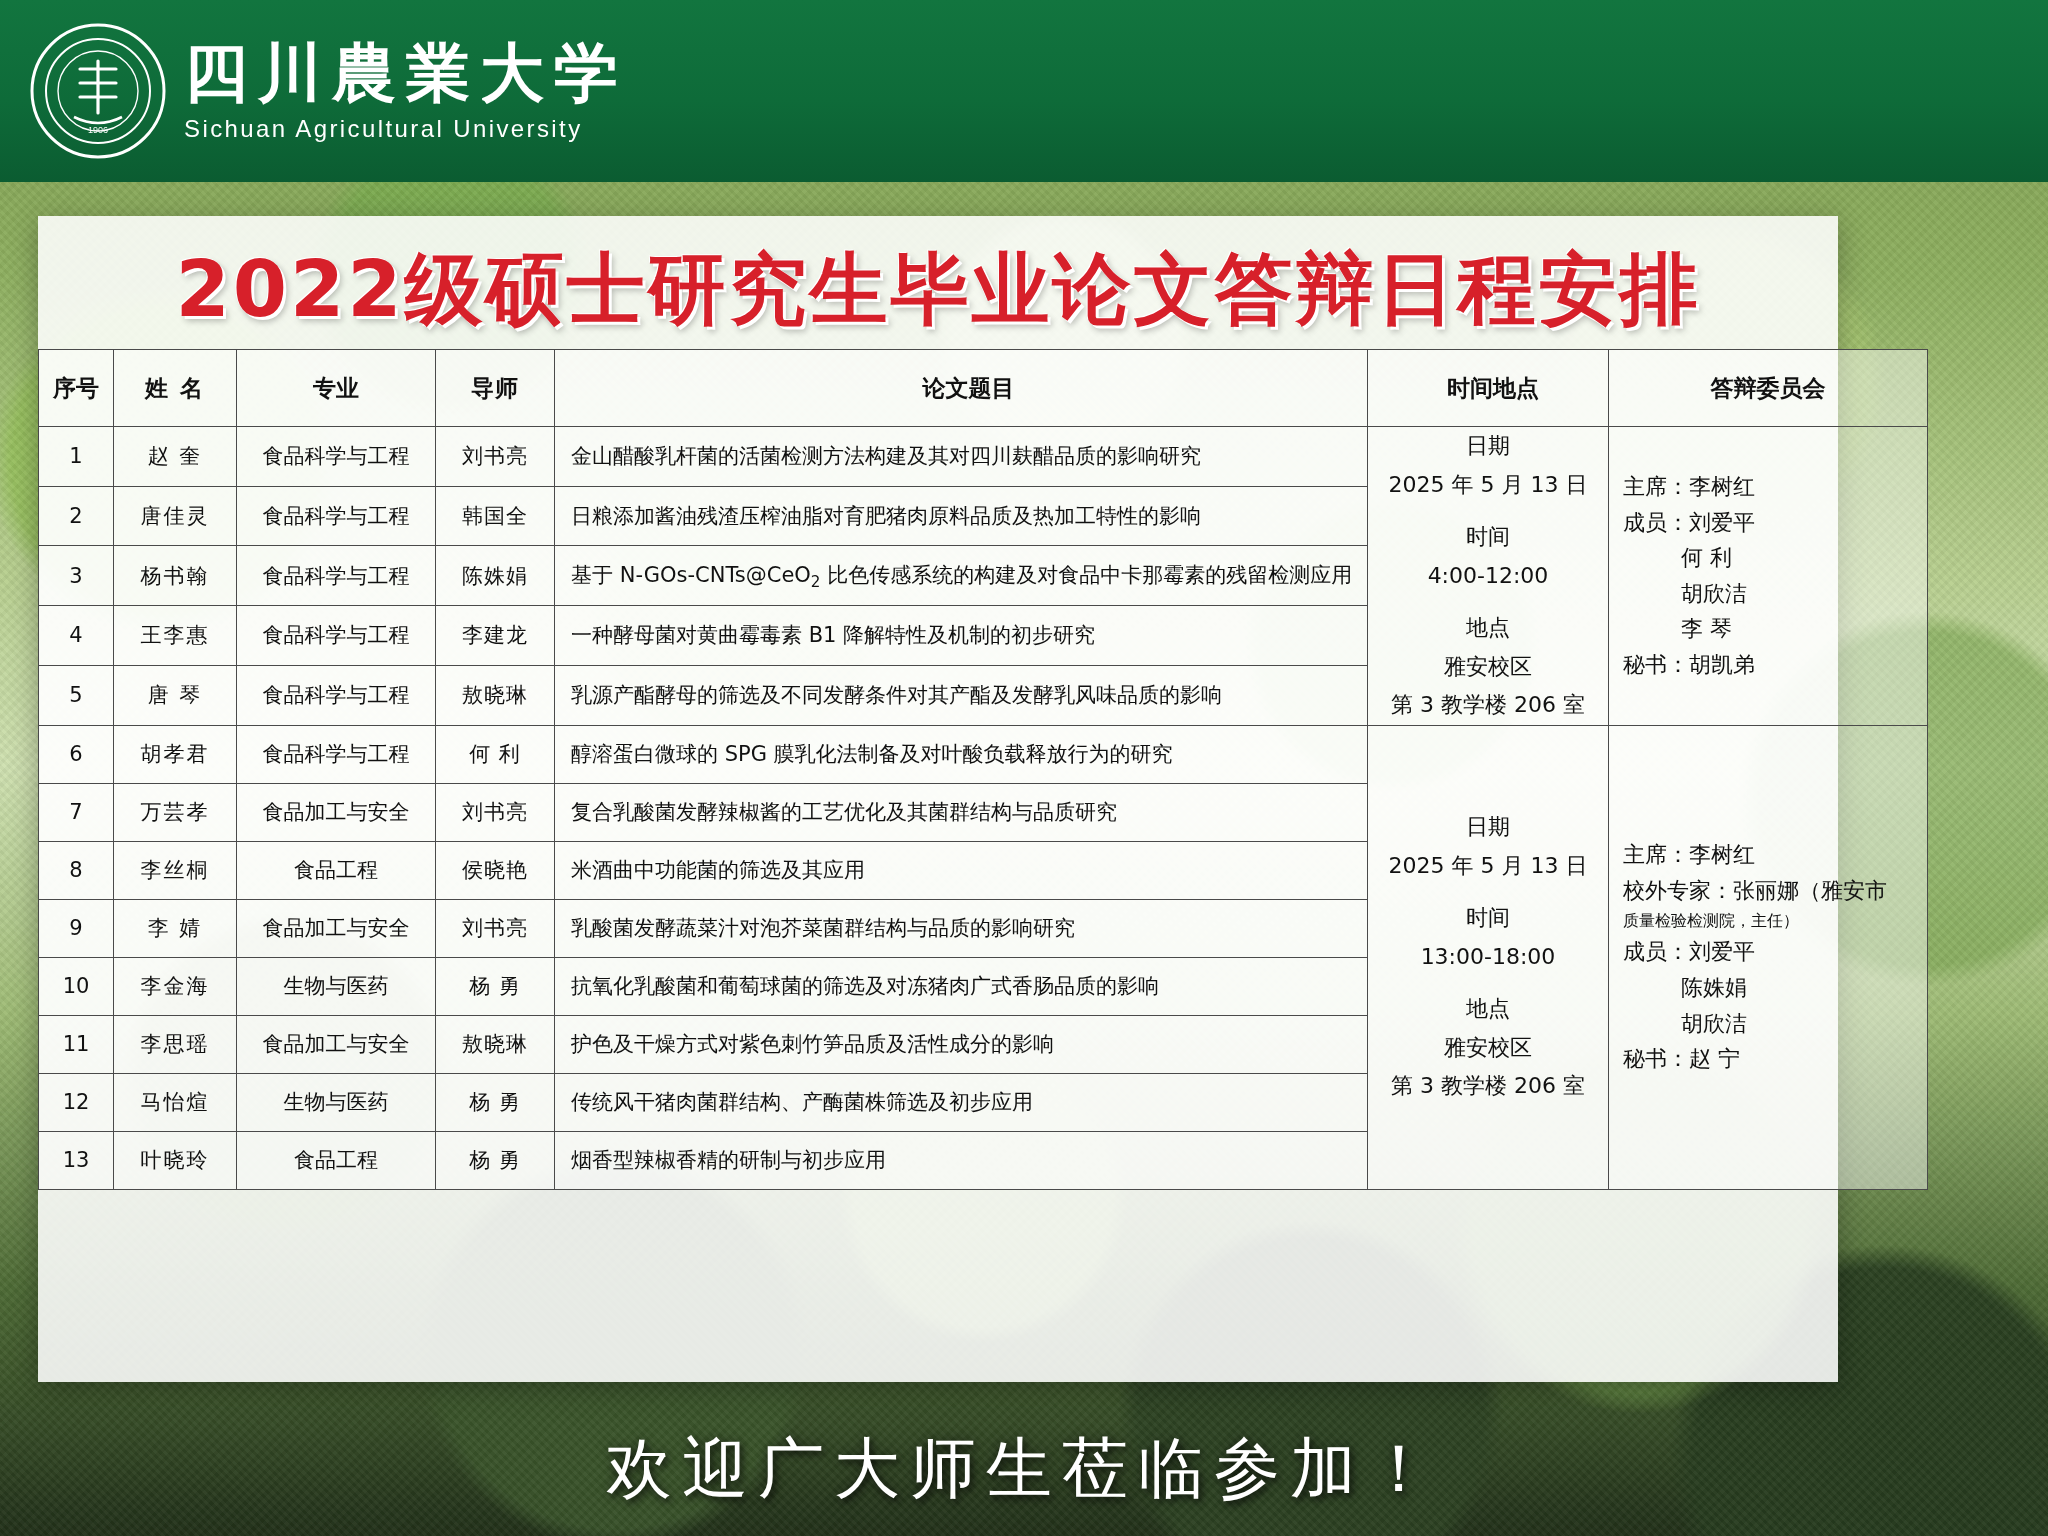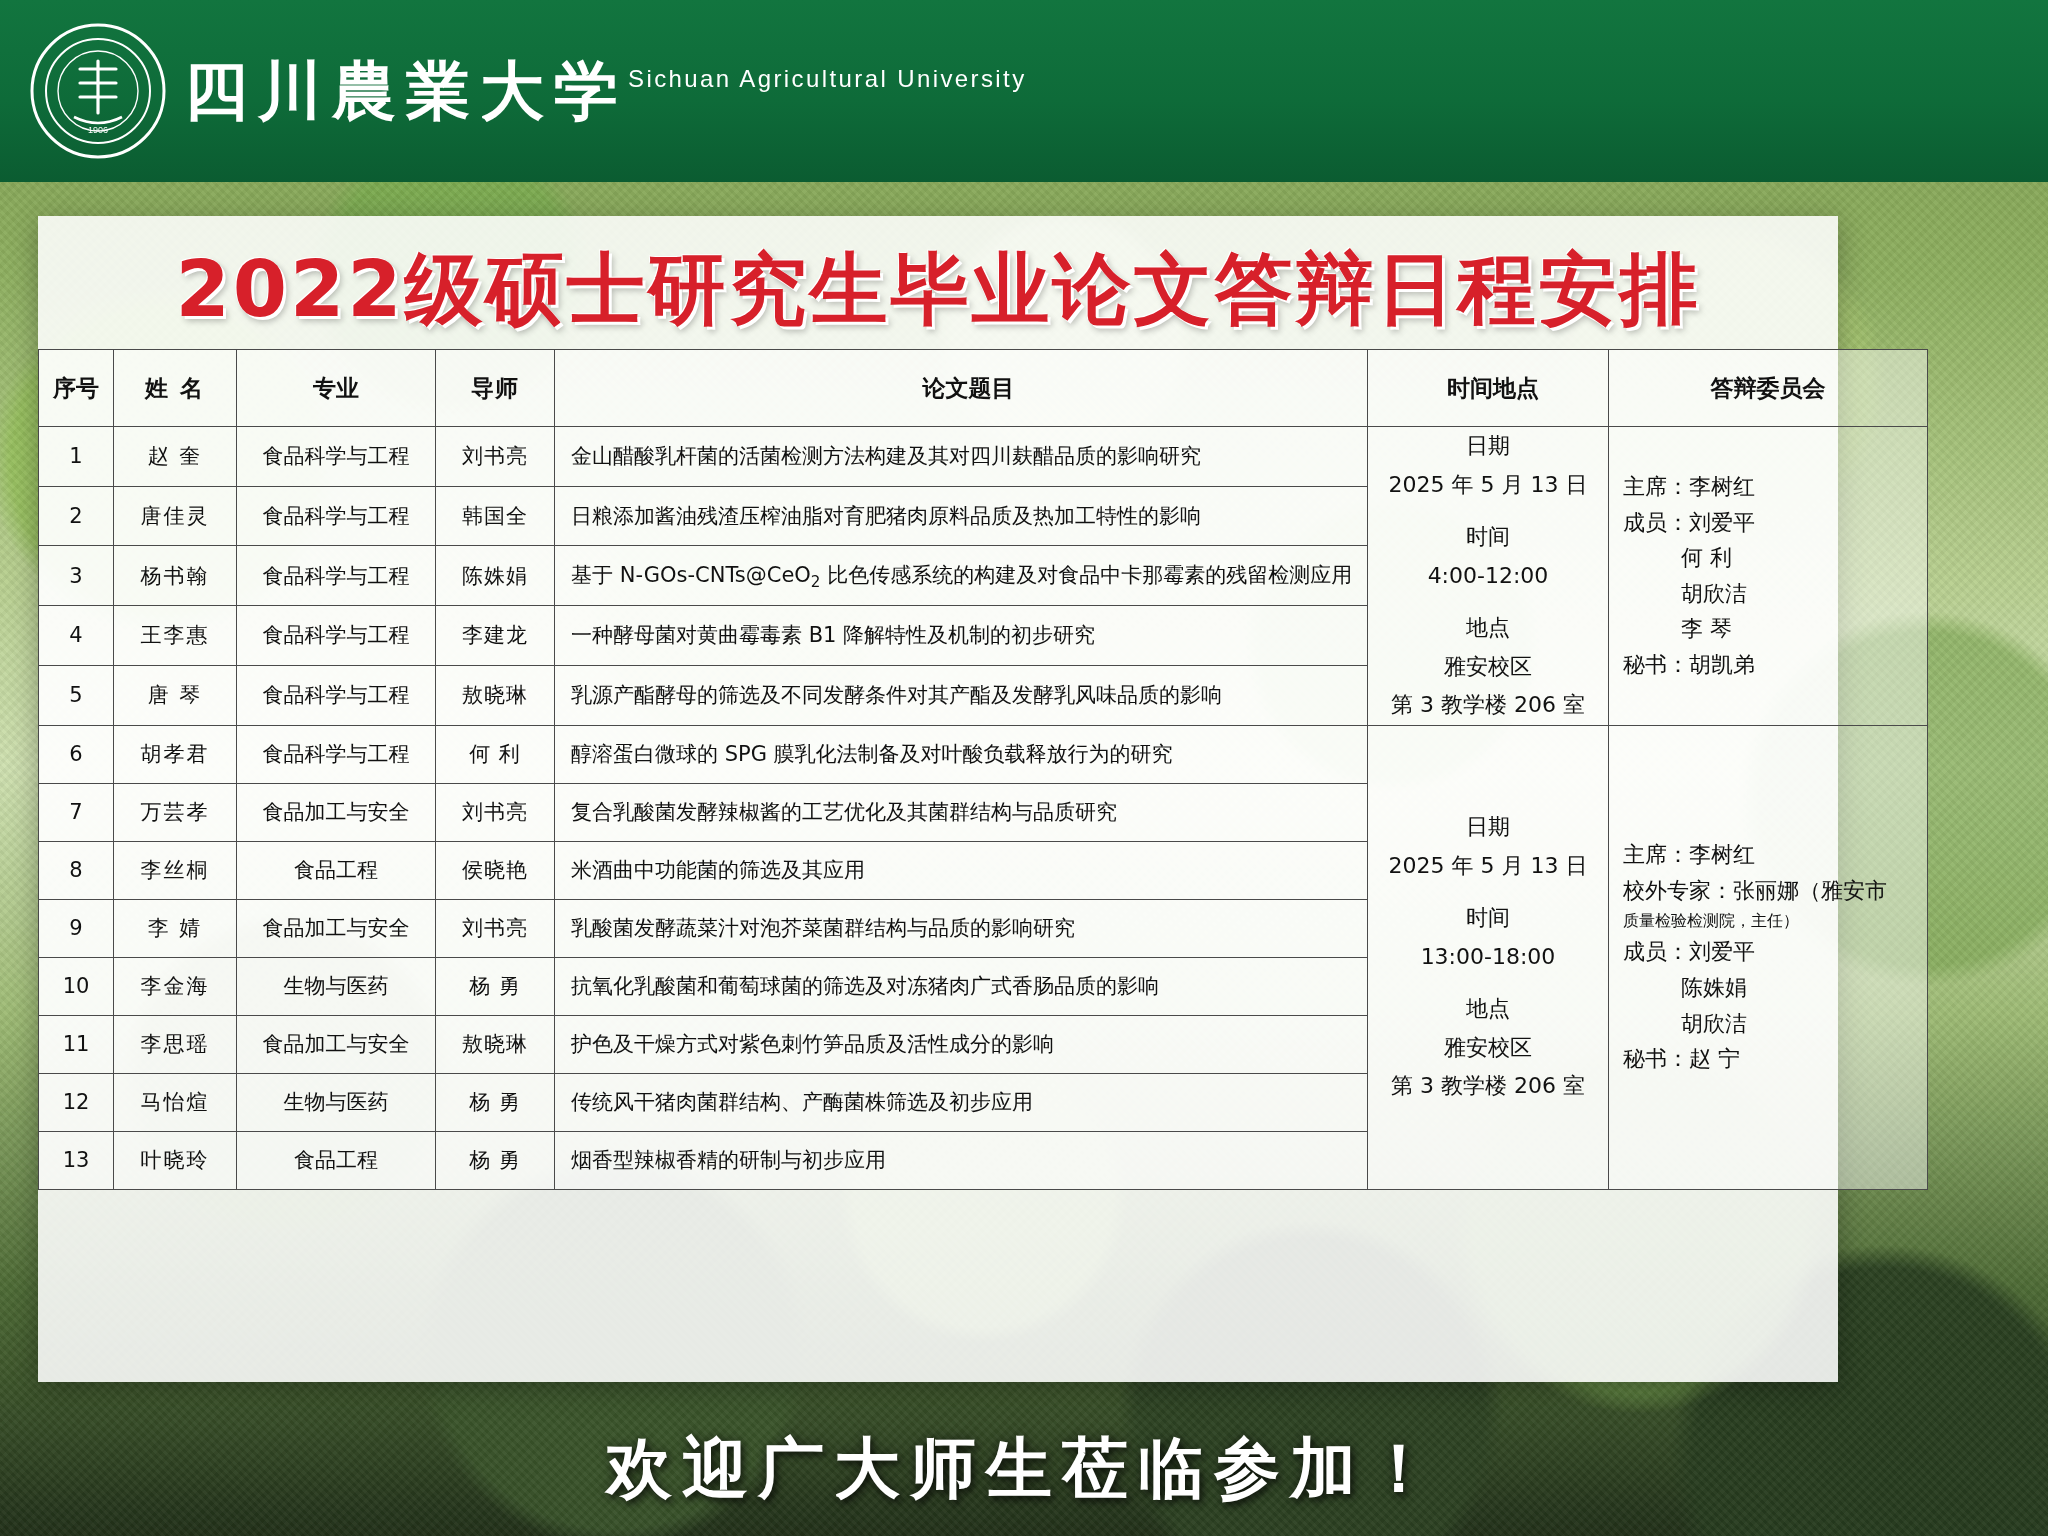--- a/index.html
+++ b/index.html
@@ -63,21 +63,21 @@
     width: 140px;
     height: 140px;
     margin-left: 28px;
     flex: 0 0 auto;
     display: flex; align-items: center; justify-content: center;
   }
   .univ-names {
     margin-left: 16px;
     color: #ffffff;
     display: flex;
-    flex-direction: row;
+    flex-direction: column;
     justify-content: center;
   }
   .univ-cn {
     font-size: 64px;
     font-weight: 700;
     letter-spacing: 10px;
     line-height: 1.05;
     font-family: "DejaVu Serif", "Liberation Serif", serif;
     white-space: nowrap;
   }
@@ -170,21 +170,21 @@
   .cmte-small { font-size: 16px; }
 
   
   .slogan {
     position: absolute;
     left: 0; right: 0;
     bottom: 22px;
     text-align: center;
     color: #ffffff;
     font-size: 66px;
-    font-weight: 700;
+    font-weight: 400;
     letter-spacing: 10px;
     font-family: "DejaVu Serif", "Liberation Serif", serif;
     text-shadow: 0 0 12px rgba(0,0,0,0.55), 3px 4px 6px rgba(0,0,0,0.5);
     z-index: 6;
   }
 
   sub { font-size: .72em; }
 </style>
 </head>
 <body>

